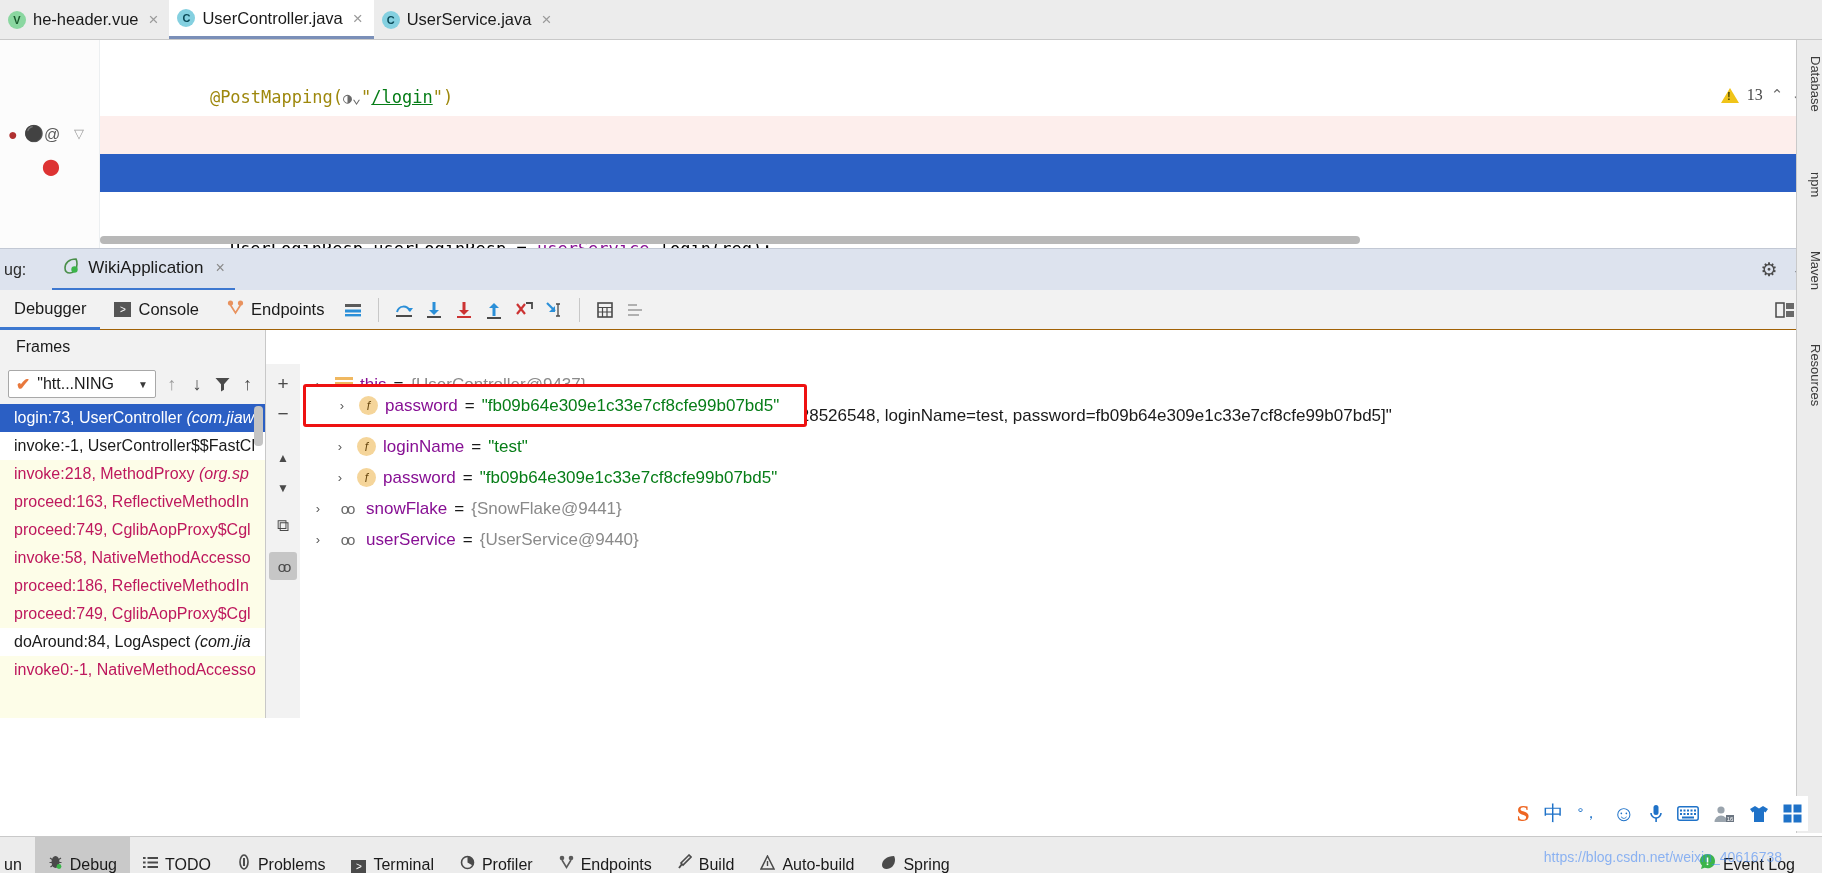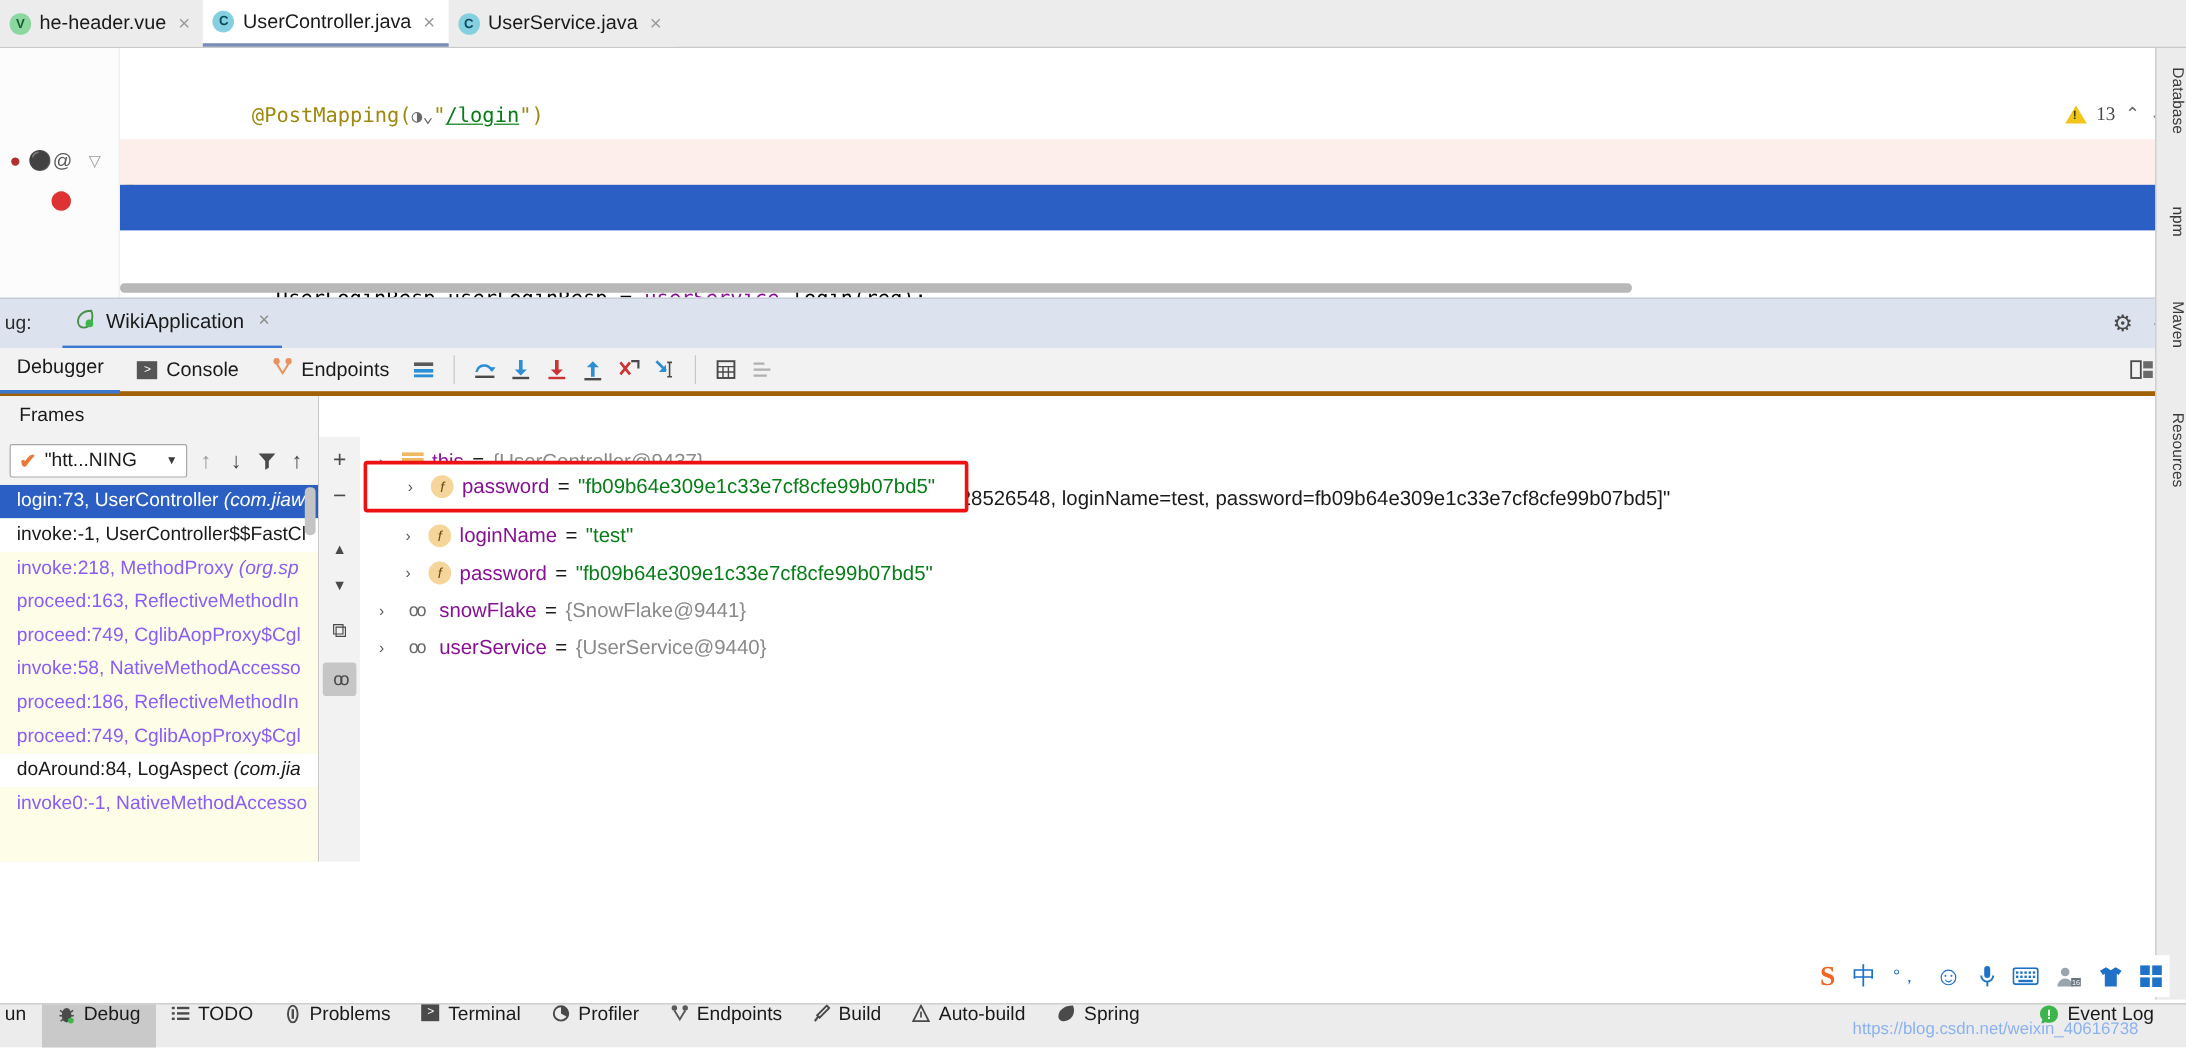--- a/index.html
+++ b/index.html
@@ -111,21 +111,21 @@
     margin-left: 26px; height: 42px; padding: 0 10px;
     font-size: 17px; color: #1a1a1a;
     border-bottom: 3px solid #3d78d0;
   }
   .dh-tab .xbtn { color: #8a8a8a; font-size: 16px; margin-left: 4px; }
   .dh-right { margin-left: auto; display: flex; align-items: center; gap: 18px; padding-right: 16px; }
 
   
   .debug-toolbar {
     position: absolute; left: 0; top: 290px; width: 1822px; height: 40px;
-    background: #f2f2f2; border-bottom: 4px solid #a16207;
+    background: #f2f2f2; border-bottom: 1px solid #a16207;
     display: flex; align-items: center;
   }
   .dt-tab {
     display: flex; align-items: center; gap: 7px;
     height: 40px; padding: 0 14px; font-size: 16.5px; color: #1a1a1a;
   }
   .dt-tab.active { border-bottom: 3px solid #3d78d0; }
   .dt-sep { width: 1px; height: 24px; background: #c8c8c8; margin: 0 10px; }
   .dt-btn {
     width: 30px; height: 30px; display: flex;
@@ -154,21 +154,21 @@
   }
   .thread-sel .caret { margin-left: auto; color: #3a3a3a; font-size: 10px; }
   .fic { width: 24px; height: 26px; display: flex; align-items: center; justify-content: center; }
 
   .frames-list {
     position: absolute; left: 0; top: 74px; width: 265px; bottom: 0;
     background: #fdfde8; overflow: hidden;
   }
   .frame-row {
     height: 28px; line-height: 28px; padding-left: 14px;
-    font-size: 16px; color: #8b5cf6; white-space: nowrap; overflow: hidden;
+    font-size: 16px; color: #be185d; white-space: nowrap; overflow: hidden;
   }
   .frame-row.sel { background: #2b5fc4; color: #ffffff; }
   .frame-row.white { background: #ffffff; color: #1a1a1a; }
   .frame-row em { font-style: italic; }
   .fscroll {
     position: absolute; right: 2px; top: 76px; width: 9px; height: 40px;
     background: #c4c4c4; border-radius: 4px;
   }
 
   .vars-panel {
@@ -236,21 +236,21 @@
     width: 26px;
   }
 
   
   .statusbar {
     position: absolute; left: 0; bottom: 0; width: 1822px; height: 37px;
     background: #ececec; border-top: 1px solid #c9c9c9;
     display: flex; align-items: center;
   }
   .sb-item {
-    display: flex; align-items: flex-start; gap: 7px;
+    display: flex; align-items: flex-end; gap: 7px;
     height: 37px; padding: 0 13px; font-size: 16px; color: #1a1a1a;
     white-space: nowrap;
   }
   .sb-item.active { background: #c9c9c9; }
   .sb-right { margin-left: auto; display: flex; align-items: center; padding-right: 14px; }
 
   
   .ime-bar {
     position: absolute; right: 14px; bottom: 42px;
     display: flex; align-items: center; gap: 14px;

